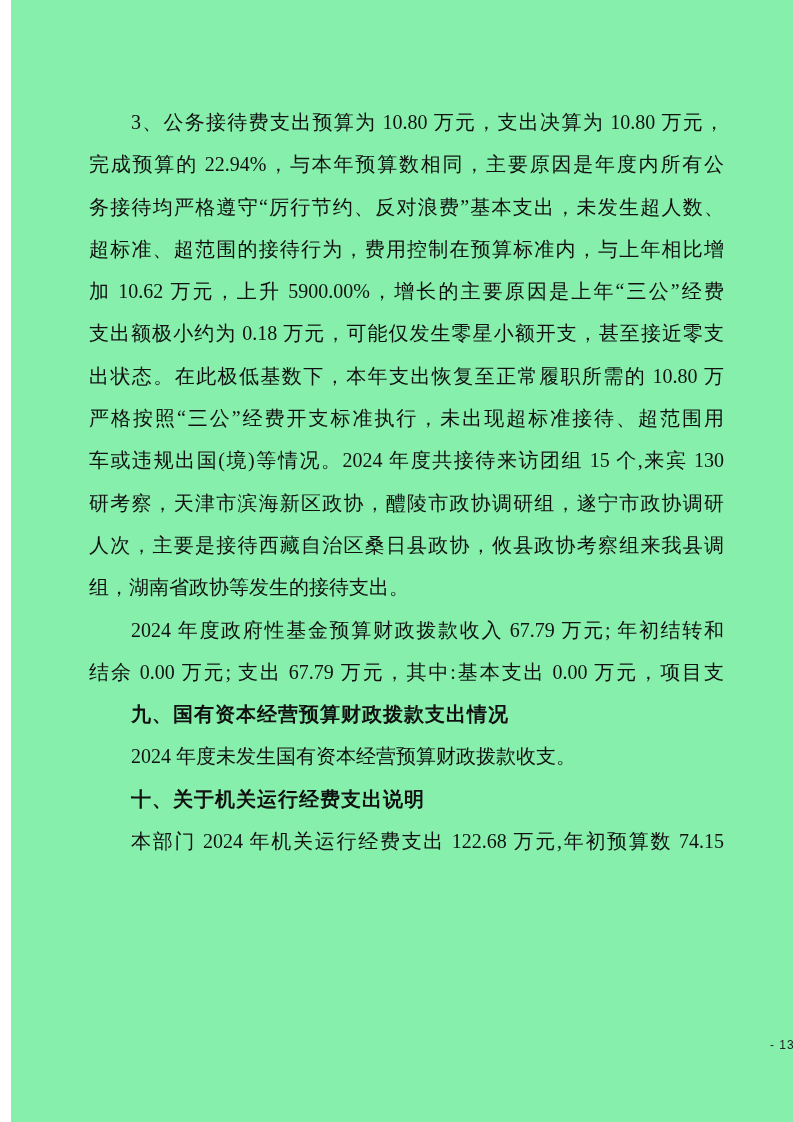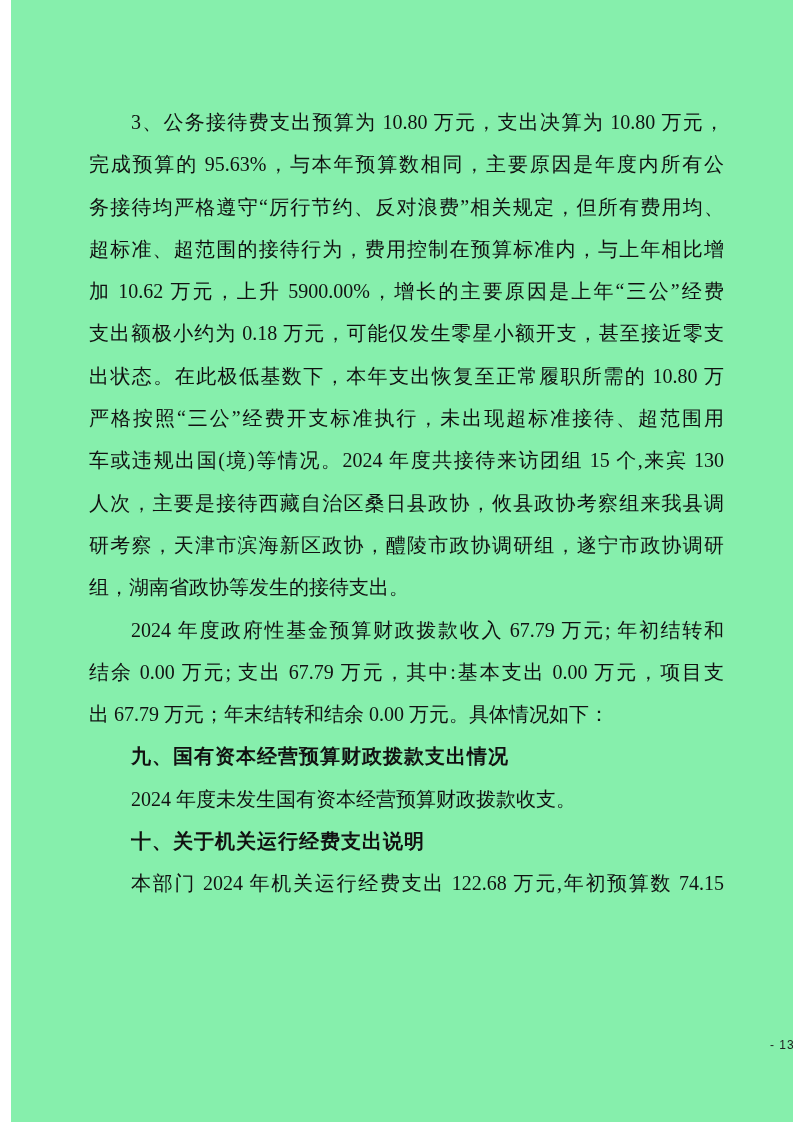--- a/index.html
+++ b/index.html
@@ -63,36 +63,35 @@
     letter-spacing: 1px;
   }
 </style>
 </head>
 <body>
 
 <div class="page">
   <main class="doc-body">
       <div class="paragraph">
         <div class="line just indent">3、公务接待费支出预算为 10.80 万元，支出决算为 10.80 万元，</div>
-        <div class="line just">完成预算的 95.63%，与本年预算数相同，主要原因是年度内所有公</div>
-        <div class="line just">务接待均严格遵守“厉行节约、反对浪费”相关规定，但所有费用均、</div>
+        <div class="line just">完成预算的 22.94%，与本年预算数相同，主要原因是年度内所有公</div>
+        <div class="line just">务接待均严格遵守“厉行节约、反对浪费”基本支出，未发生超人数、</div>
         <div class="line just">超标准、超范围的接待行为，费用控制在预算标准内，与上年相比增</div>
         <div class="line just">加 10.62 万元，上升 5900.00%，增长的主要原因是上年“三公”经费</div>
         <div class="line just">支出额极小约为 0.18 万元，可能仅发生零星小额开支，甚至接近零支</div>
         <div class="line just">出状态。在此极低基数下，本年支出恢复至正常履职所需的 10.80 万</div>
         <div class="line just">严格按照“三公”经费开支标准执行，未出现超标准接待、超范围用</div>
         <div class="line just">车或违规出国(境)等情况。2024 年度共接待来访团组 15 个,来宾 130</div>
+        <div class="line just">研考察，天津市滨海新区政协，醴陵市政协调研组，遂宁市政协调研</div>
         <div class="line just">人次，主要是接待西藏自治区桑日县政协，攸县政协考察组来我县调</div>
-        <div class="line just">研考察，天津市滨海新区政协，醴陵市政协调研组，遂宁市政协调研</div>
         <div class="line">组，湖南省政协等发生的接待支出。</div>
       </div>
       <div class="paragraph">
         <div class="line just indent">2024 年度政府性基金预算财政拨款收入 67.79 万元; 年初结转和</div>
         <div class="line just">结余 0.00 万元; 支出 67.79 万元，其中:基本支出 0.00 万元，项目支</div>
-        <div class="line">出 67.79 万元；年末结转和结余 0.00 万元。具体情况如下：</div>
       </div>
       <div class="line heading">九、国有资本经营预算财政拨款支出情况</div>
       <div class="paragraph">
         <div class="line indent">2024 年度未发生国有资本经营预算财政拨款收支。</div>
       </div>
       <div class="line heading">十、关于机关运行经费支出说明</div>
       <div class="paragraph">
         <div class="line just indent">本部门 2024 年机关运行经费支出 122.68 万元,年初预算数 74.15</div>
       </div>
     </main>

